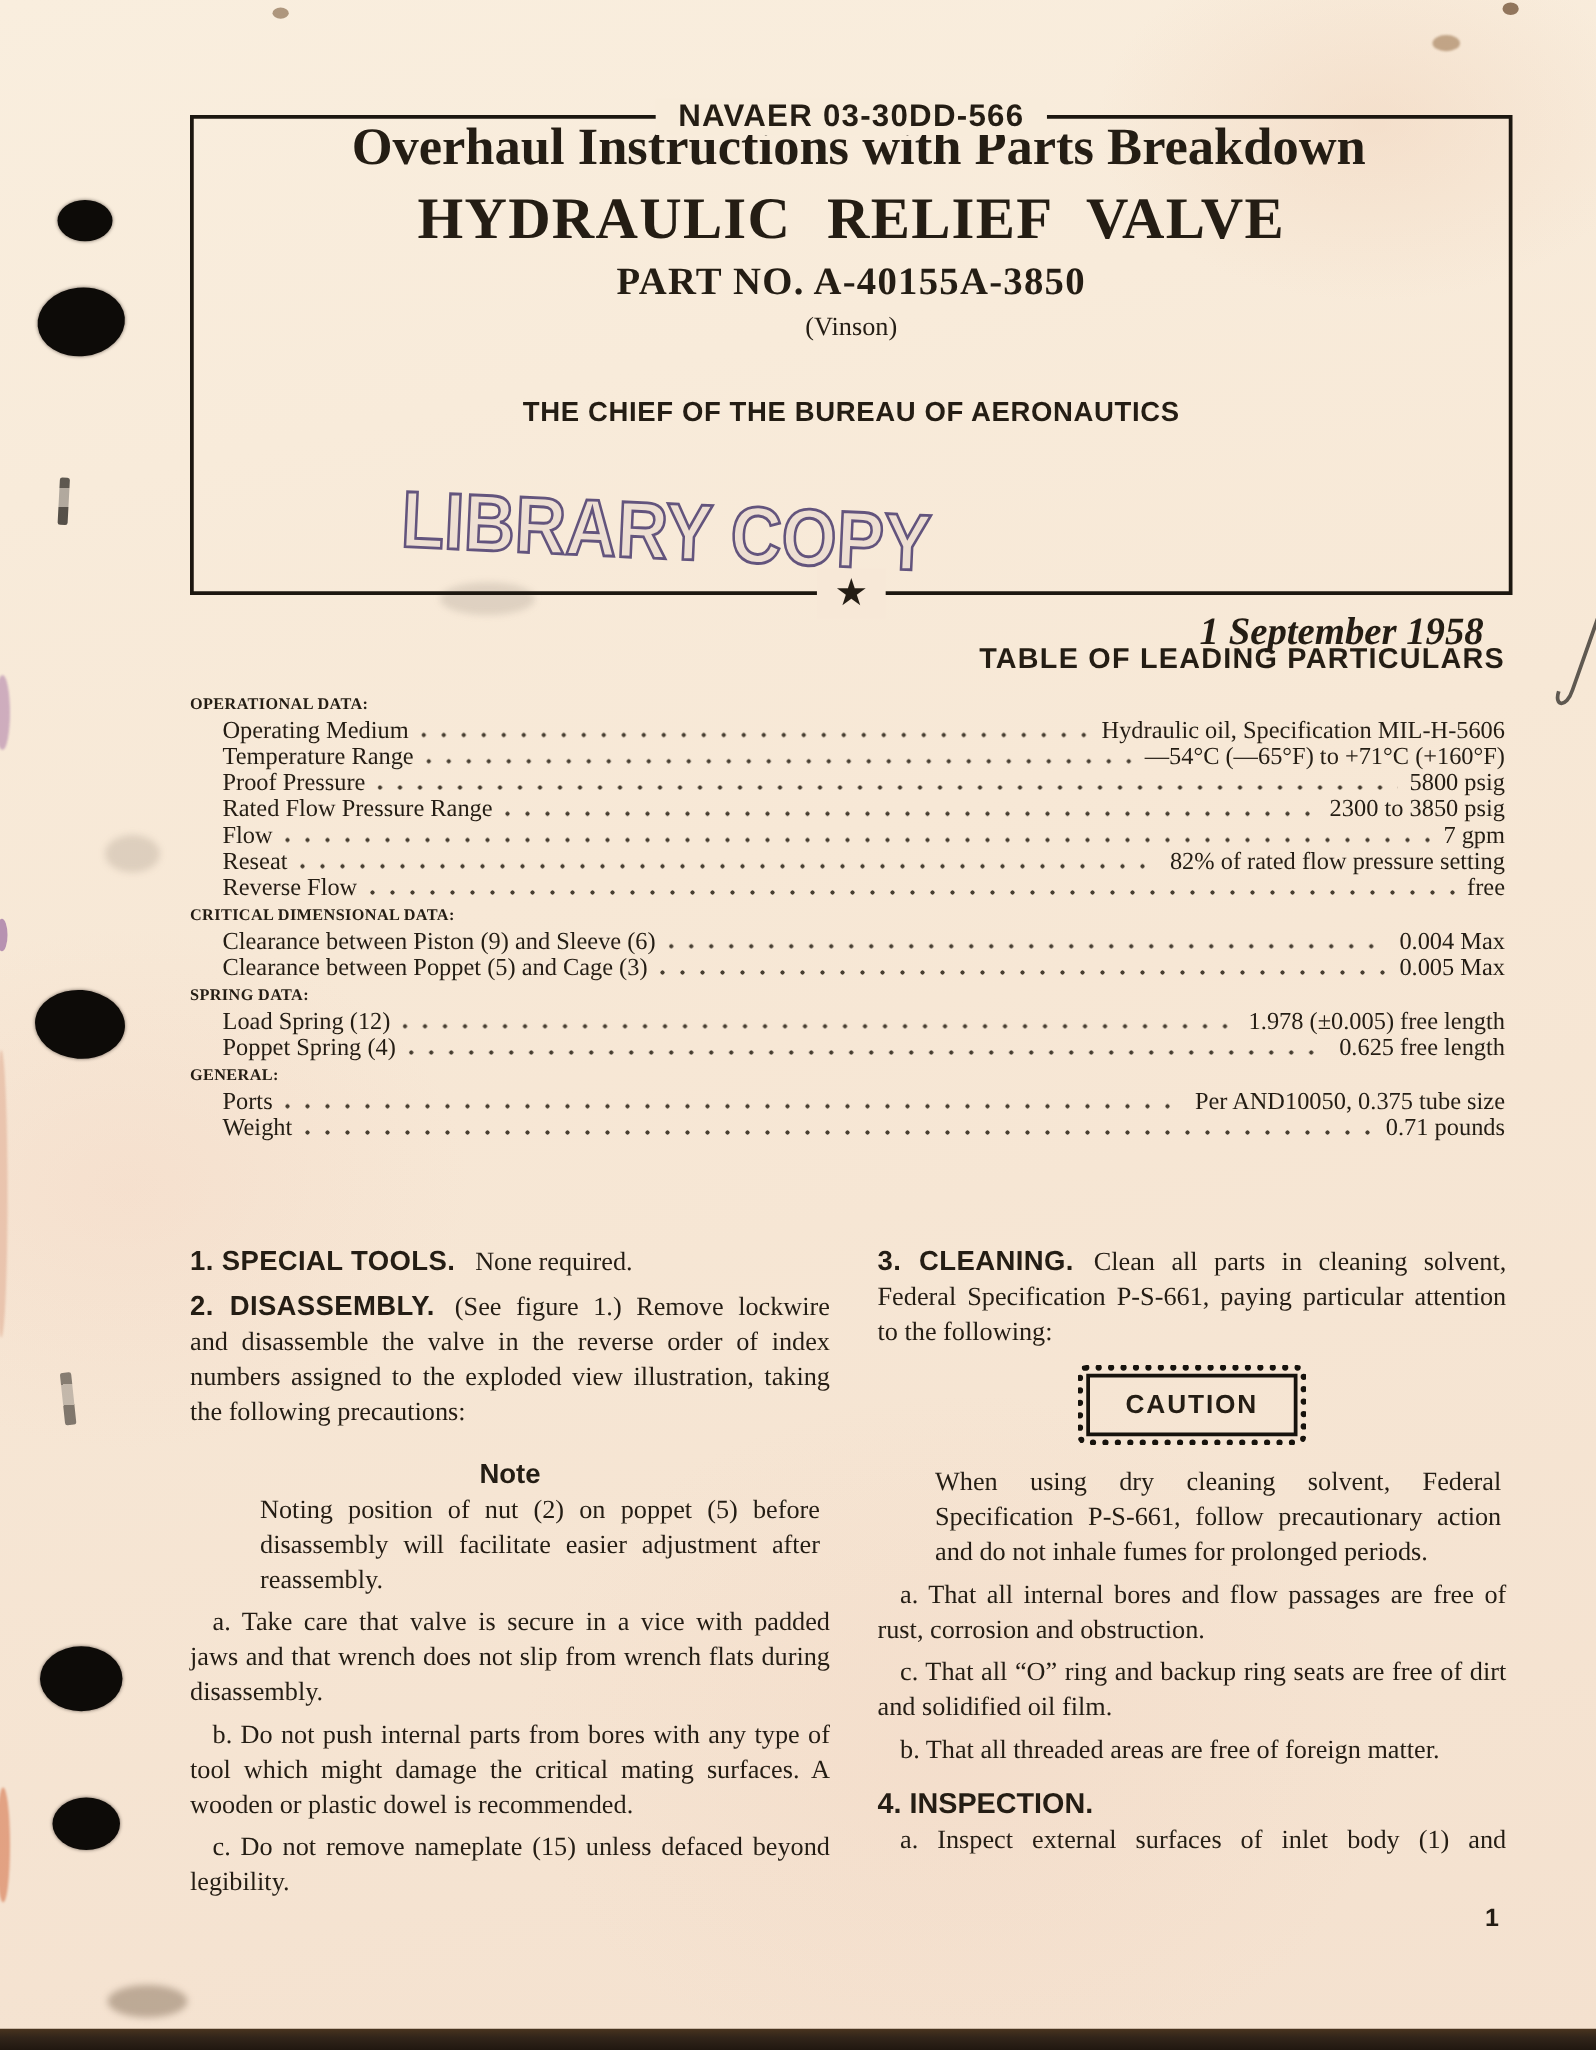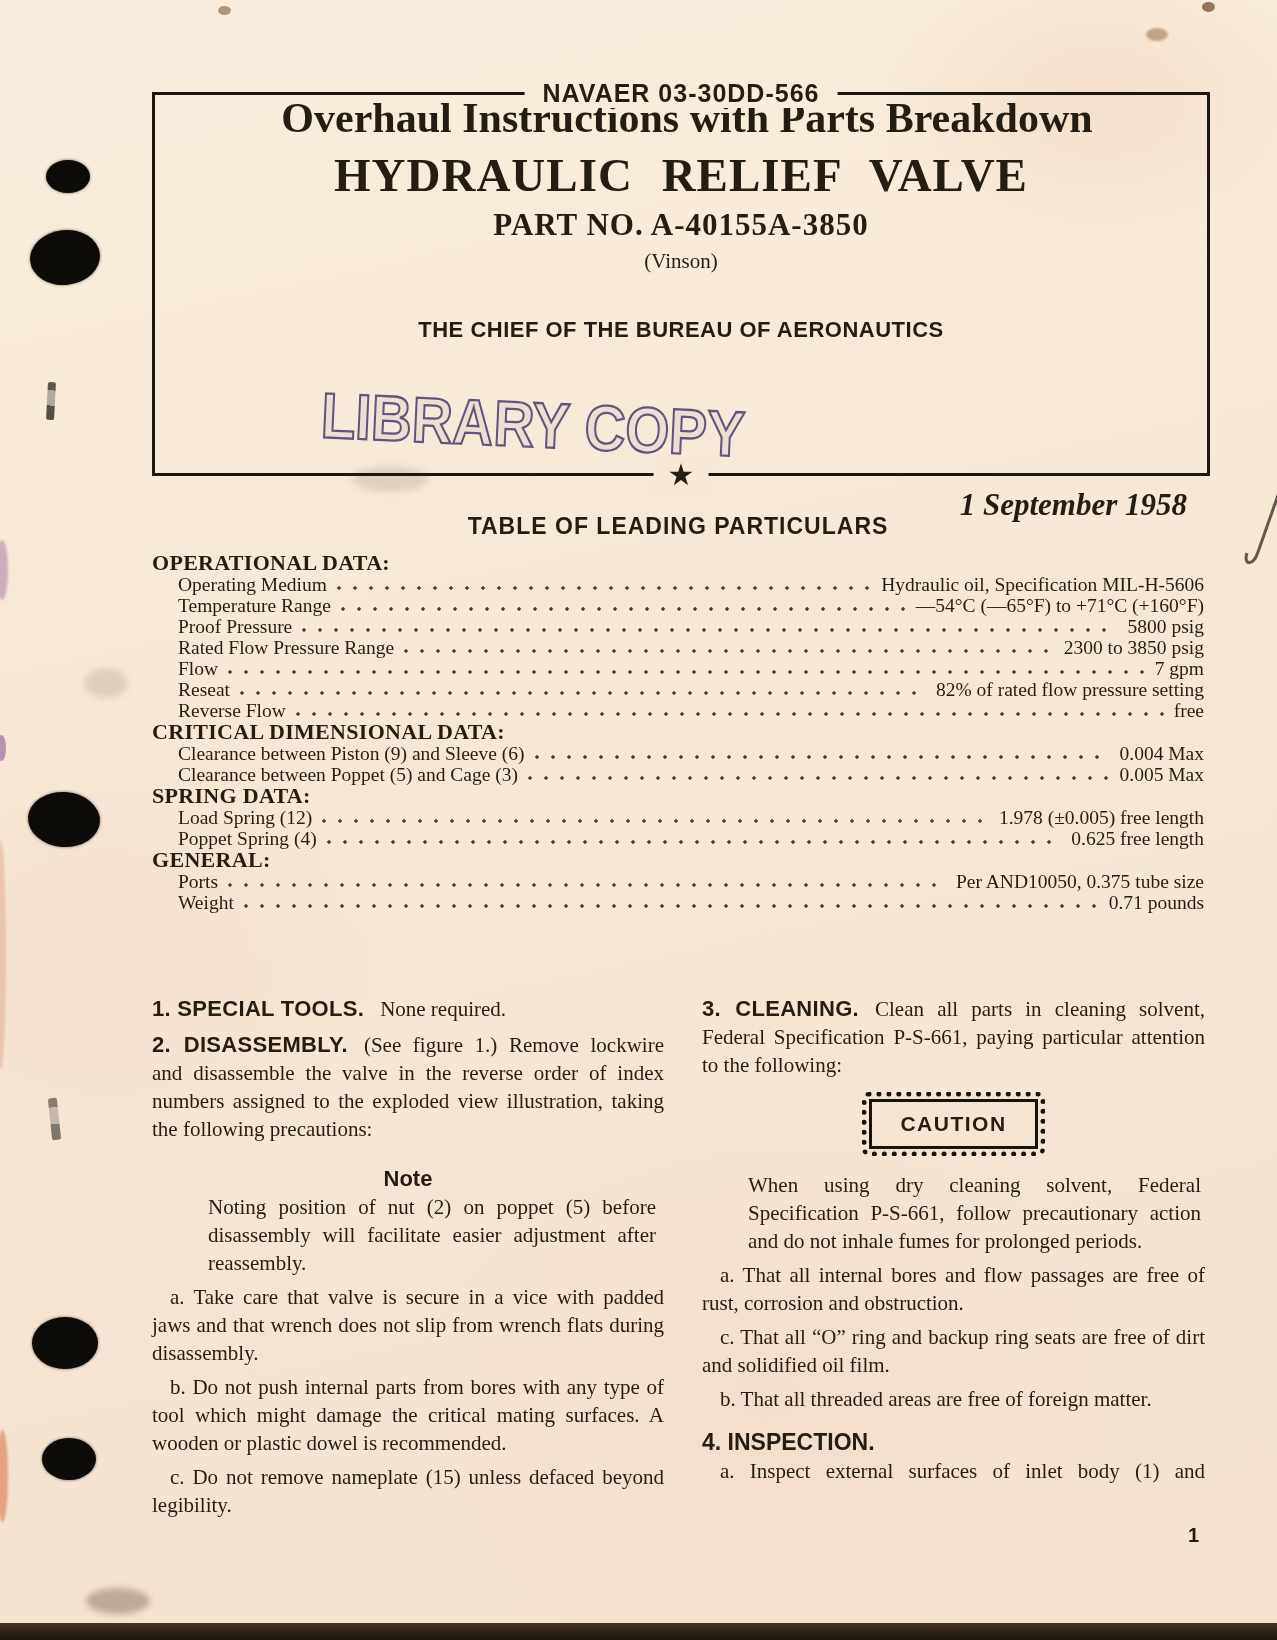--- a/index.html
+++ b/index.html
@@ -34,24 +34,24 @@
          font:700 22px/30px "Liberation Sans", sans-serif; letter-spacing:.5px; }
   .date { position:absolute; right:20px; top:392px; z-index:2;
           font:700 italic 31px "Liberation Serif", serif; white-space:nowrap; }
   .star { position:absolute; left:50%; bottom:-22px; transform:translateX(-50%);
           background:#f7e8d7; padding:0 14px; font-size:30px; line-height:40px; z-index:2; }
   .stamp { position:absolute; left:160px; top:280px; transform:rotate(2.6deg); z-index:1; }
   .stamp text { font:700 64px "Liberation Sans", sans-serif;
                 fill:rgba(80,62,115,0.07); stroke:#4e3f70; stroke-width:2.3px; opacity:.88; }
   .checkmark { position:absolute; left:1086px; top:330px; z-index:1; }
   
-  .tbl-title { position:absolute; left:152px; top:513px; width:1052px; text-align:center;
+  .tbl-title { position:absolute; left:152px; top:513px; width:1052px; text-align:right;
                font:700 23px "Liberation Sans", sans-serif; letter-spacing:1px; }
   .tbl { position:absolute; left:152px; top:552px; width:1052px; font-size:19.5px; }
-  .t-section { font-weight:700; font-size:22px; line-height:22px; letter-spacing:.3px; }
+  .t-section { font-weight:700; font-size:13px; line-height:22px; letter-spacing:.3px; }
   .t-row { display:flex; align-items:flex-end; line-height:21px; padding-left:26px; }
   .t-label { white-space:nowrap; }
   .t-value { white-space:nowrap; }
   .t-dots { flex:1 1 auto; margin:0 10px; height:18px; min-width:24px;
             background-image:radial-gradient(circle at 2px 2px, #473e31 1.45px, transparent 1.9px);
             background-size:16px 4px; background-repeat:repeat-x; background-position:0 calc(100% - 5px); }
   
   .col { position:absolute; top:995px; font-size:21px; line-height:28px; text-align:justify; }
   .col-l { left:152px; width:512px; }
   .col-r { left:702px; width:503px; }

